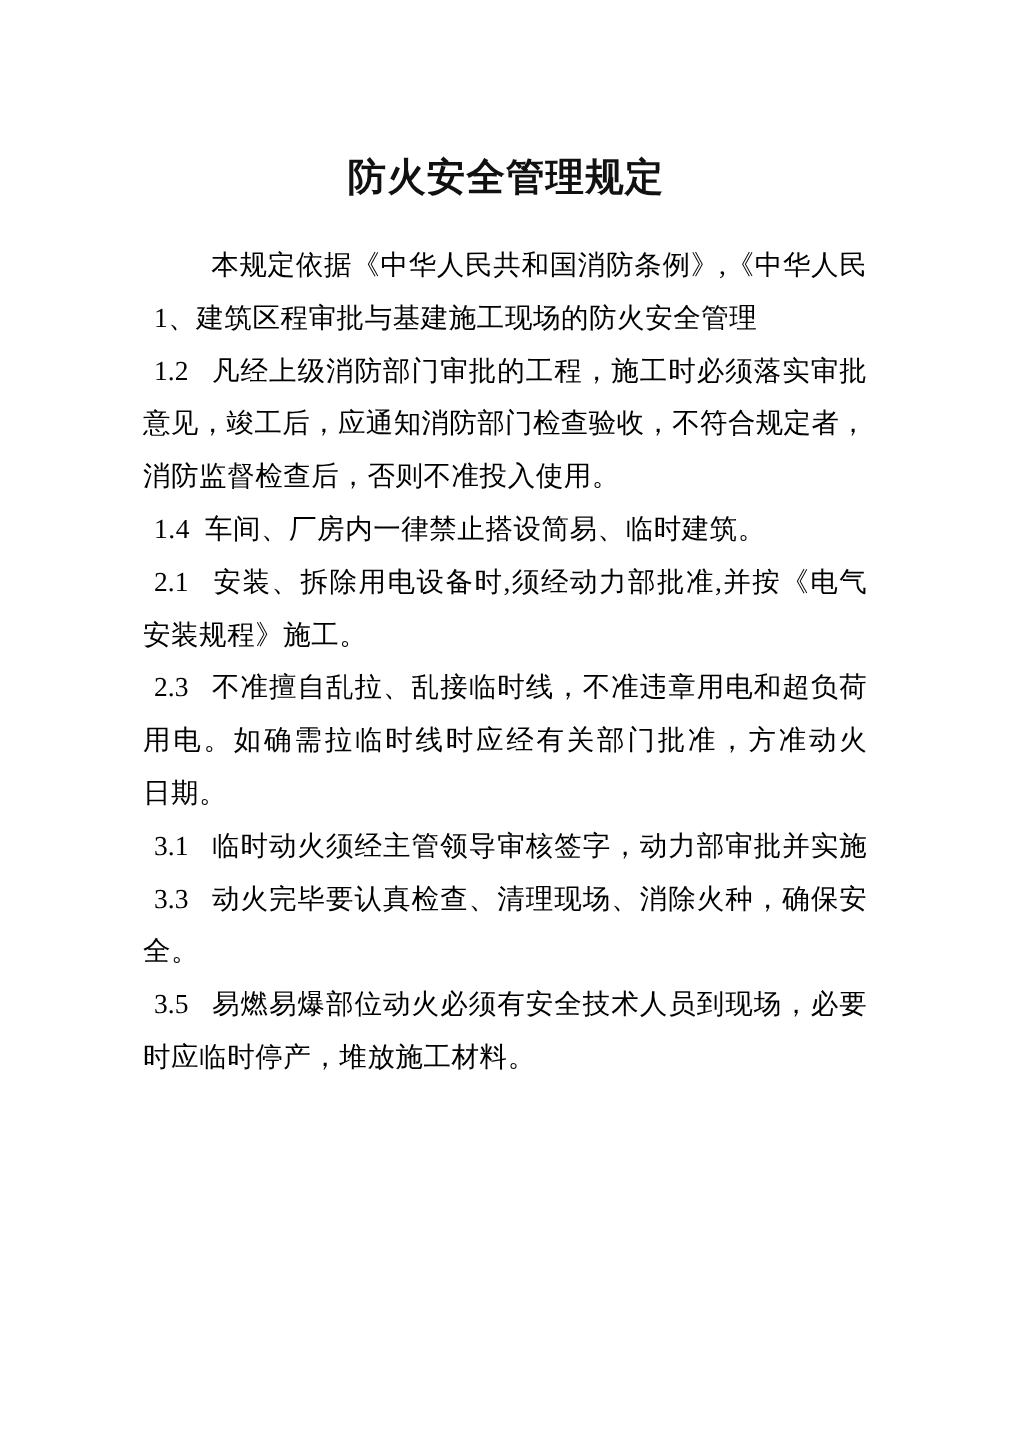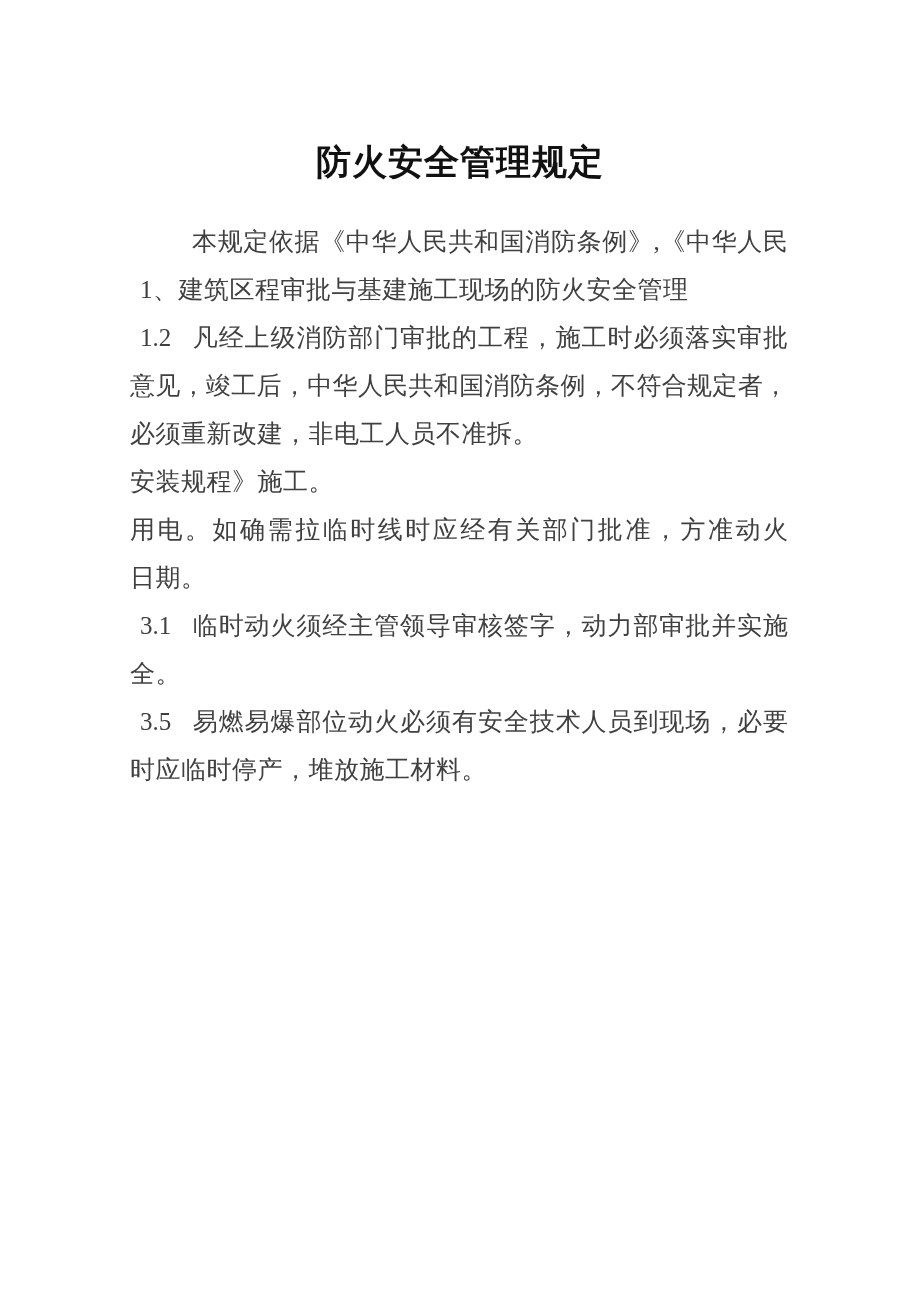--- a/index.html
+++ b/index.html
@@ -34,21 +34,21 @@
     top: 218px;
     left: 130px;
     width: 658px;
   }
   .line {
     font-size: 25px;
     height: 48px;
     line-height: 48px;
     white-space: pre;
     letter-spacing: 0.5px;
-    color: #404040;
+    color: #000000;
   }
   .line.num {
     padding-left: 10px;
   }
   .line.indent {
     padding-left: 62px;
   }
   .line.just {
     white-space: normal;
     letter-spacing: 0;
@@ -59,23 +59,27 @@
 </head>
 <body>
 
 <div class="page">
   <div class="doc-title">防火安全管理规定</div>
 
   <div class="body-text">
     <div class="line indent just">本规定依据《中华人民共和国消防条例》,《中华人民</div>
     <div class="line num">1、建筑区程审批与基建施工现场的防火安全管理</div>
     <div class="line num just">1.2&nbsp;&nbsp;&nbsp;凡经上级消防部门审批的工程，施工时必须落实审批</div>
-    <div class="line just">意见，竣工后，中华人民共和国消防条例，不符合规定者，</div>
-    <div class="line">必须重新改建，非电工人员不准拆。</div>
+    <div class="line just">意见，竣工后，应通知消防部门检查验收，不符合规定者，</div>
+    <div class="line">消防监督检查后，否则不准投入使用。</div>
+    <div class="line num">1.4&nbsp;&nbsp;车间、厂房内一律禁止搭设简易、临时建筑。</div>
+    <div class="line num just">2.1&nbsp;&nbsp;&nbsp;安装、拆除用电设备时,须经动力部批准,并按《电气</div>
     <div class="line">安装规程》施工。</div>
+    <div class="line num just">2.3&nbsp;&nbsp;&nbsp;不准擅自乱拉、乱接临时线，不准违章用电和超负荷</div>
     <div class="line just">用电。如确需拉临时线时应经有关部门批准，方准动火</div>
     <div class="line">日期。</div>
     <div class="line num just">3.1&nbsp;&nbsp;&nbsp;临时动火须经主管领导审核签字，动力部审批并实施</div>
+    <div class="line num just">3.3&nbsp;&nbsp;&nbsp;动火完毕要认真检查、清理现场、消除火种，确保安</div>
     <div class="line">全。</div>
     <div class="line num just">3.5&nbsp;&nbsp;&nbsp;易燃易爆部位动火必须有安全技术人员到现场，必要</div>
     <div class="line">时应临时停产，堆放施工材料。</div>
   </div>
 </div>
 
 </body></html>

